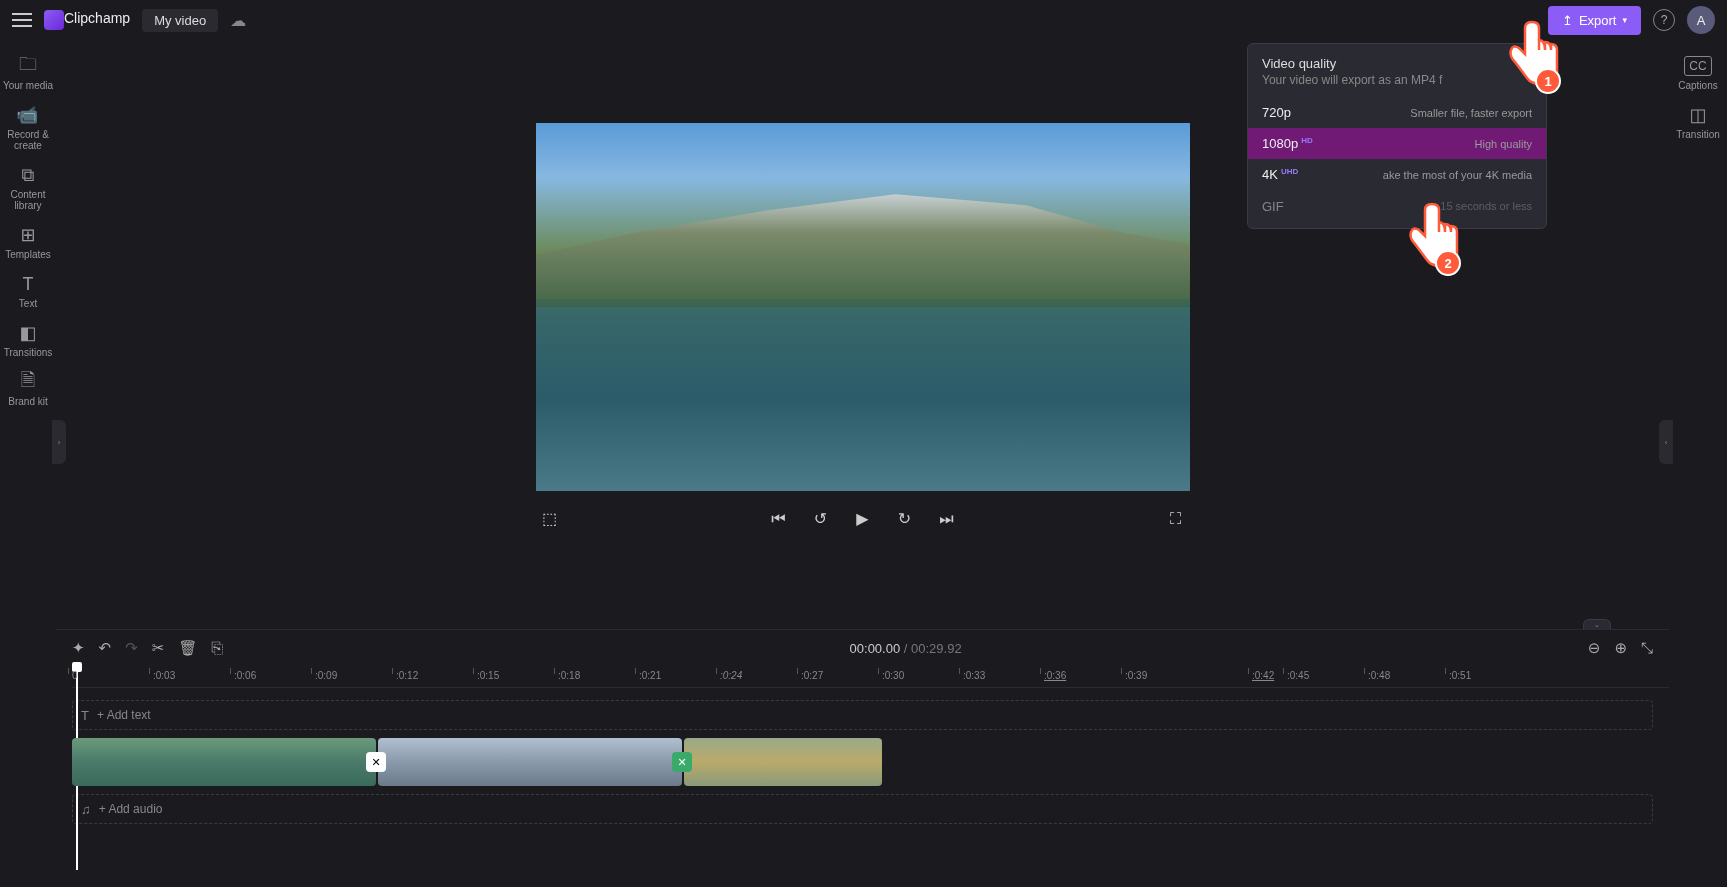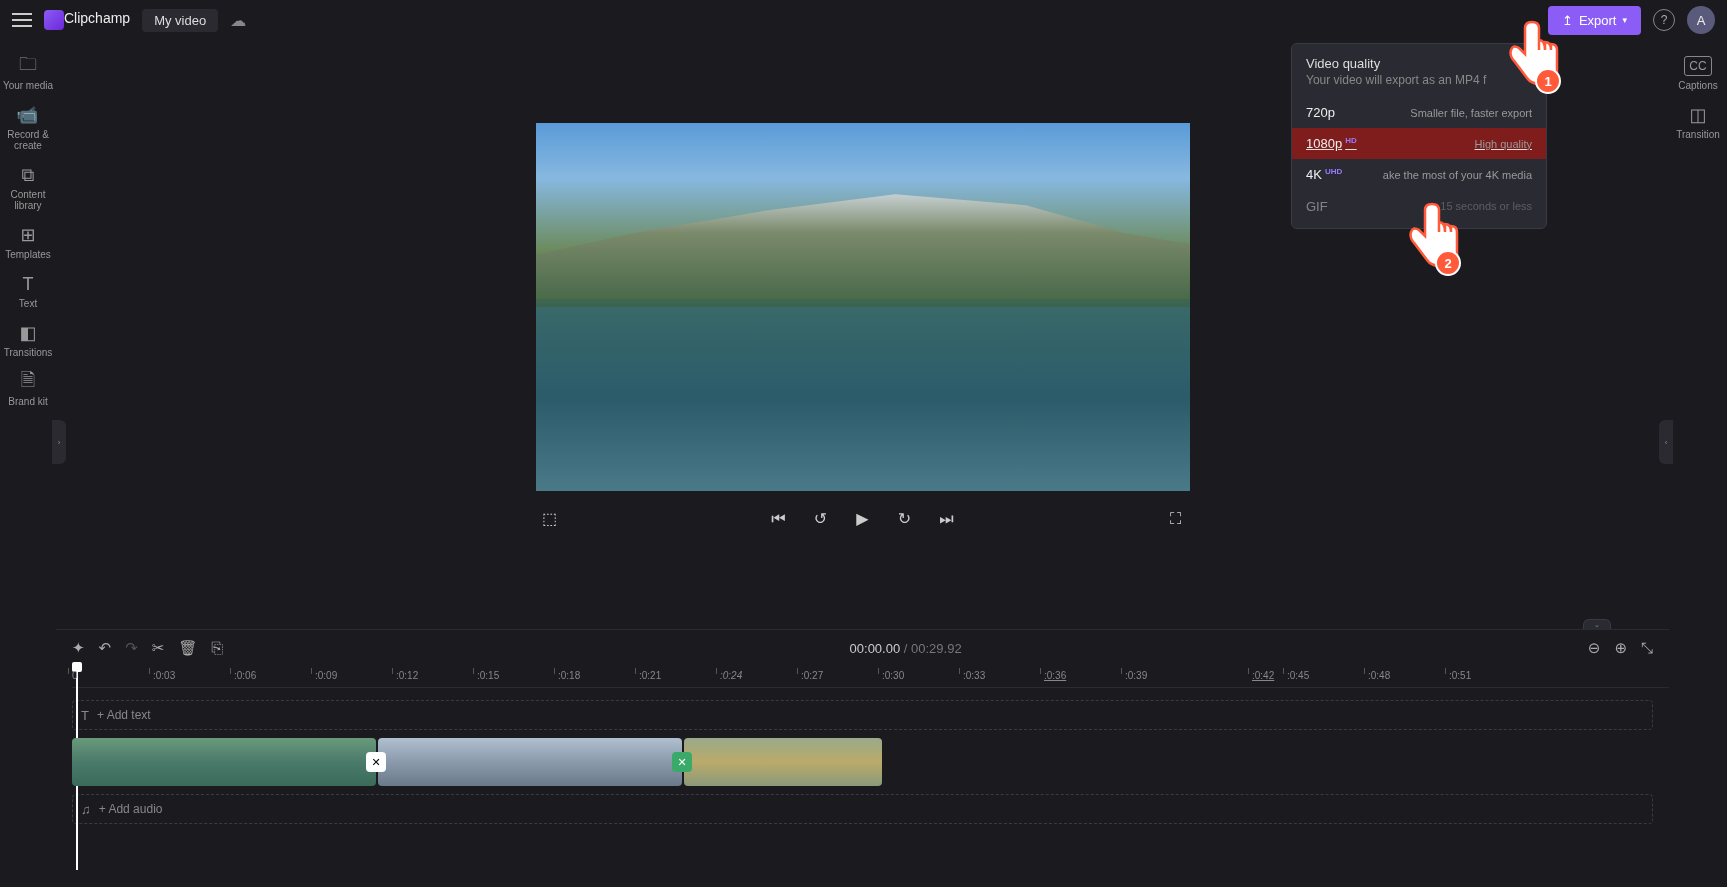--- a/index.html
+++ b/index.html
@@ -55,26 +55,26 @@
 .track { height: 30px; border: 1px dashed #3a3a42; border-radius: 4px; display: flex; align-items: center; padding: 0 8px; gap: 8px; margin-bottom: 8px; color: #888; font-size: 12px; cursor: pointer; }
 .track-icn { font-size: 13px; }
 .clips { height: 48px; display: flex; gap: 2px; margin-bottom: 8px; position: relative; }
 .clip { height: 48px; border-radius: 4px; background: linear-gradient(to bottom, #6a9a7a 0%, #4a7a6a 50%, #3a6a5a 100%); position: relative; overflow: hidden; }
 .clip1 { width: 304px; }
 .clip2 { width: 304px; background: linear-gradient(to bottom, #b0c0d0 0%, #8a9aaa 50%, #6a7a8a 100%); }
 .clip3 { width: 198px; background: linear-gradient(to bottom, #9aaa8a 0%, #baaa6a 50%, #8a9a7a 100%); }
 .trans-badge { position: absolute; top: 14px; width: 20px; height: 20px; background: #fff; border-radius: 4px; display: flex; align-items: center; justify-content: center; font-size: 11px; color: #000; }
 .tb1 { left: 294px; } .tb2 { left: 600px; background: #3aaa6a; color: #fff; }
 
-.export-menu { position: absolute; top: 43px; right: 180px; width: 256px; background: #2a2a32; border: 1px solid #3a3a44; border-radius: 6px; padding: 12px 0 6px; z-index: 50; }
+.export-menu { position: absolute; top: 43px; right: 180px; width: 300px; background: #2a2a32; border: 1px solid #3a3a44; border-radius: 6px; padding: 12px 0 6px; z-index: 50; }
 .em-head { padding: 0 14px 10px; }
 .em-title { font-size: 13px; color: #ddd; }
 .em-sub { font-size: 12px; color: #888; margin-top: 2px; }
 .em-item { padding: 8px 14px; display: flex; justify-content: space-between; align-items: center; cursor: pointer; }
-.em-item.hover { background: #7f1d1d; text-decoration: underline; }
+.em-item.hover { background: #701a75; }
 .em-item.disabled { opacity: 0.45; cursor: default; }
 .em-res { font-size: 13px; color: #eee; }
 .em-badge { font-size: 8px; font-weight: 700; color: #9a7aff; margin-left: 3px; vertical-align: super; }
 .em-desc { font-size: 11px; color: #999; }
 
 .hand { position: absolute; z-index: 100; }
 .hand-svg { width: 70px; height: 80px; }
 .hand-num { position: absolute; bottom: 6px; right: 6px; width: 26px; height: 26px; background: #ff5a3a; border: 2px solid #fff; border-radius: 50%; display: flex; align-items: center; justify-content: center; font-size: 13px; font-weight: 700; color: #fff; }
 .hand1 { top: 16px; right: 160px; }
 .hand2 { top: 198px; right: 260px; }

